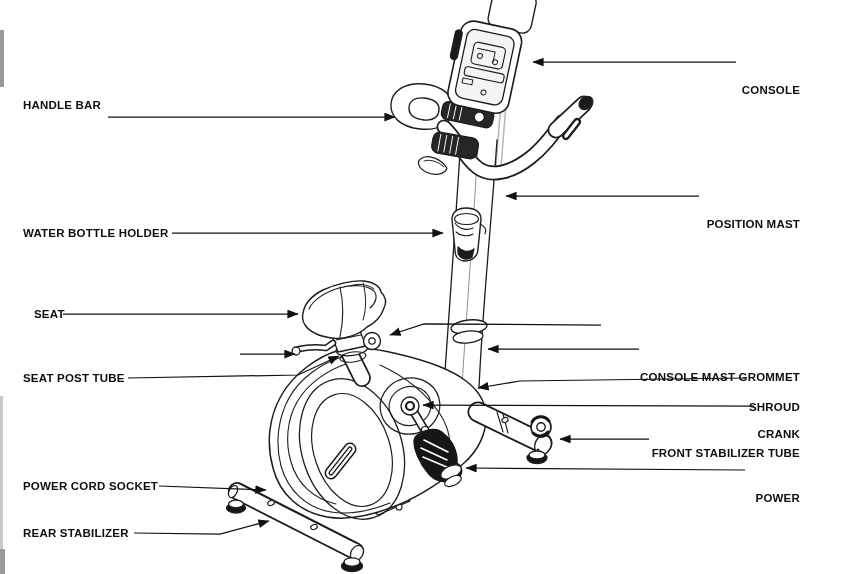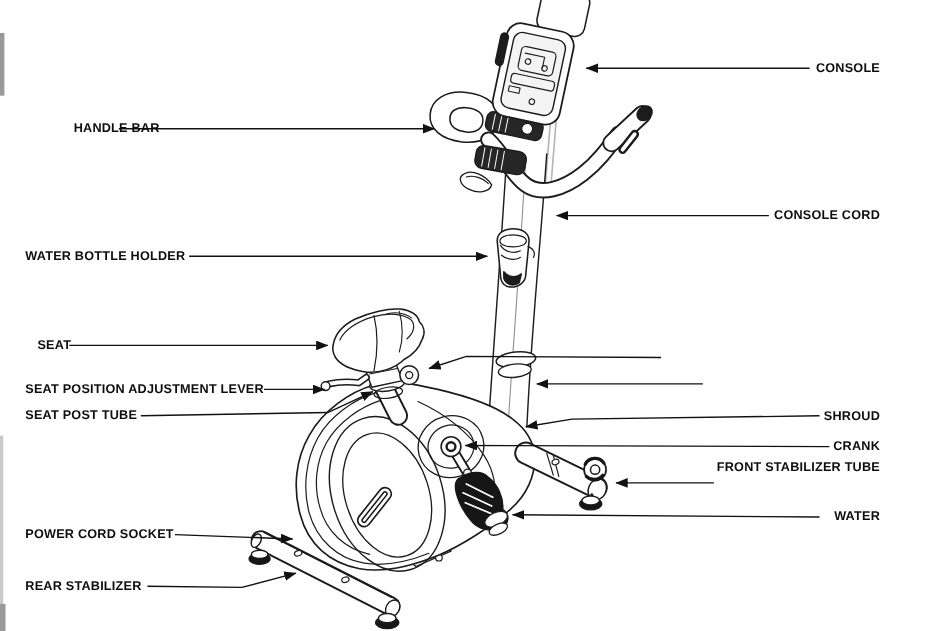--- a/index.html
+++ b/index.html
@@ -14,21 +14,21 @@
   .part-label{
     position:absolute;
     font-size:11.5px;
     font-weight:700;
     letter-spacing:.2px;
     line-height:16px;
     color:#0e0e0e;
     white-space:nowrap;
   }
   .part-label.left{text-align:left;}
-  .part-label.right{text-align:left;}
+  .part-label.right{text-align:left;margin-top:28px;}
 </style>
 </head>
 <body>
 
 <div class="stage">
 
 <svg width="846" height="574" viewBox="0 0 846 574">
   <defs>
     <marker id="ah" markerWidth="10" markerHeight="8" refX="8.5" refY="3.5" orient="auto">
       <path d="M0,0 L9,3.5 L0,7 Z" fill="#111"></path>
@@ -188,28 +188,28 @@
     <path d="M128,378 L298,375 L339,356" marker-end="url(#ah)"></path>
     <path d="M745,378 L520,381 L478,388" marker-end="url(#ah)"></path>
     <path d="M754,406 L423,405" marker-end="url(#ah)"></path>
     <path d="M649,439 L560,439" marker-end="url(#ah)"></path>
     <path d="M745,470 L466,468" marker-end="url(#ah)"></path>
     <path d="M159,486 L266,490" marker-end="url(#ah)"></path>
     <path d="M134,533 L220,534 L269,521" marker-end="url(#ah)"></path>
   </g>
 </svg>
 
-  <div class="part-label left" style="left:23px;top:109px;margin-left:44px;">HANDLE BAR</div>
+  <div class="part-label left" style="left:23px;top:97px;">HANDLE BAR</div>
   <div class="part-label left" style="left:23px;top:225px;">WATER BOTTLE HOLDER</div>
   <div class="part-label left" style="left:23px;top:306px;margin-left:11px;">SEAT</div>
-  <div class="part-label left" style="left:23px;top:346px;">SEAT POSITION ADJUSTMENT LEVER</div>
   <div class="part-label left" style="left:23px;top:370px;">SEAT POST TUBE</div>
   <div class="part-label left" style="left:23px;top:478px;">POWER CORD SOCKET</div>
   <div class="part-label left" style="left:23px;top:525px;">REAR STABILIZER</div>
 
   <div class="part-label right" style="right:46px;top:54px;">CONSOLE</div>
-  <div class="part-label right" style="right:46px;top:188px;">CONSOLE CORD</div>
+  <div class="part-label right" style="right:46px;top:188px;">POSITION MAST</div>
+  <div class="part-label right" style="right:46px;top:341px;">CONSOLE MAST GROMMET</div>
   <div class="part-label right" style="right:46px;top:371px;">SHROUD</div>
   <div class="part-label right" style="right:46px;top:398px;">CRANK</div>
   <div class="part-label right" style="right:46px;top:417px;">FRONT STABILIZER TUBE</div>
-  <div class="part-label right" style="right:46px;top:462px;">WATER</div>
+  <div class="part-label right" style="right:46px;top:462px;">POWER</div>
 
 </div>
 
 </body></html>

